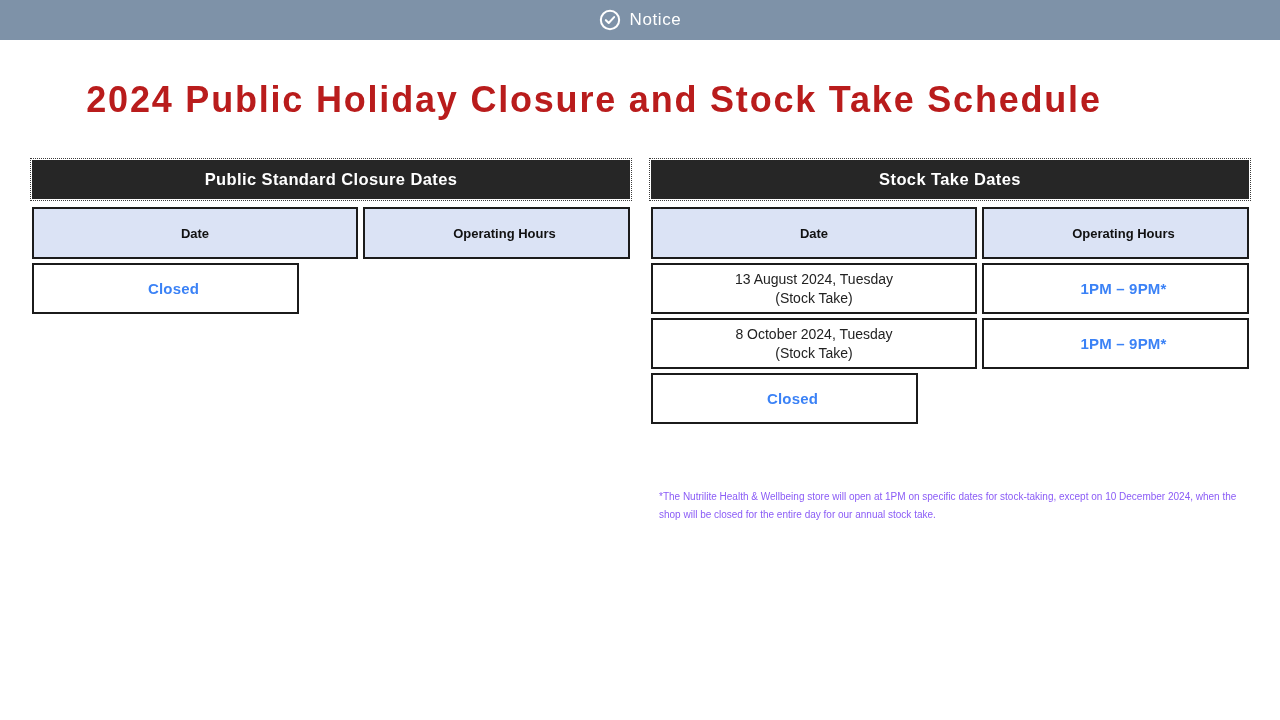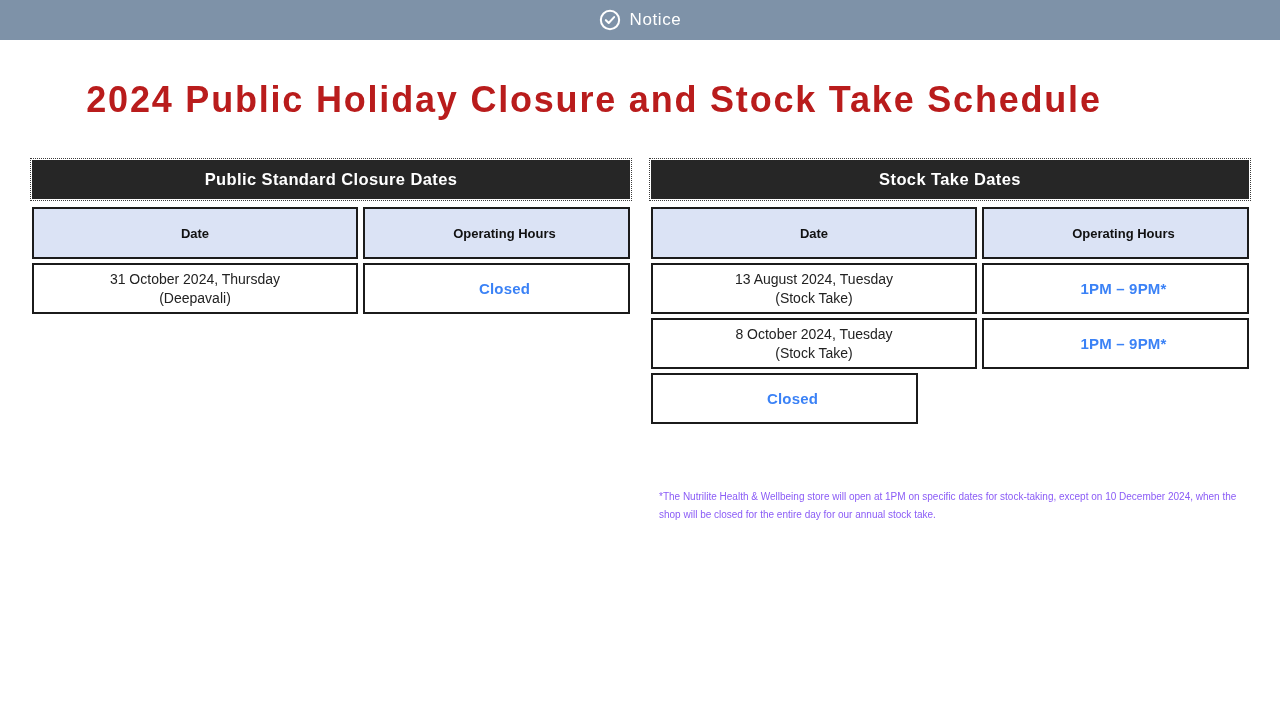--- a/index.html
+++ b/index.html
@@ -70,24 +70,20 @@
 
 <h1 class="page-title">2024 Public Holiday Closure and Stock Take Schedule</h1>
 
 <div class="tbl tbl-left">
   <div class="tbl-title">Public Standard Closure Dates</div>
   <div class="tbl-row tbl-head">
     <div class="cell date">Date</div>
     <div class="cell hours">Operating Hours</div>
   </div>
   <div class="tbl-row tbl-body">
-    <div class="cell date">
-      <div class="line">31 October 2024, Thursday</div>
-      <div class="line">(Deepavali)</div>
-    </div>
     <div class="cell hours red-text">Closed</div>
   </div>
 </div>
 
 <div class="tbl tbl-right">
   <div class="tbl-title">Stock Take Dates</div>
   <div class="tbl-row tbl-head">
     <div class="cell date">Date</div>
     <div class="cell hours">Operating Hours</div>
   </div>

